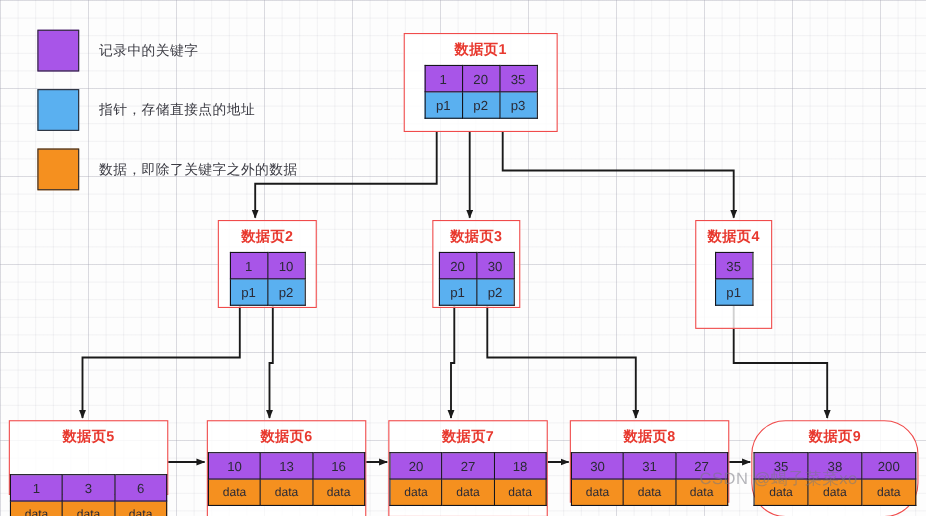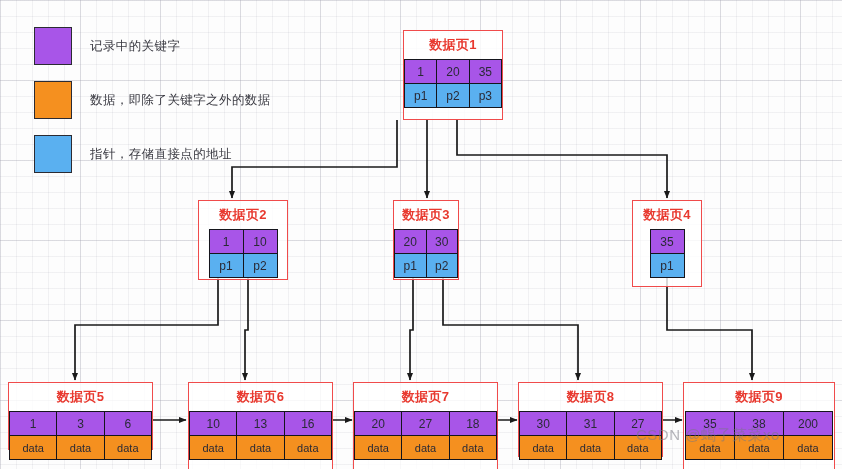--- a/index.html
+++ b/index.html
@@ -143,30 +143,30 @@
       <path d="M648,420 L682,420"></path>
     </g>
   </svg>
 
   <div class="legend">
     <div class="legend-row">
       <span class="legend-swatch" style="background:#a855e8"></span>
       <span class="legend-label">记录中的关键字</span>
     </div>
     <div class="legend-row">
+      <span class="legend-swatch" style="background:#5ab0f0"></span>
+      <span class="legend-label">指针，存储直接点的地址</span>
+    </div>
+    <div class="legend-row">
       <span class="legend-swatch" style="background:#f5901f"></span>
       <span class="legend-label">数据，即除了关键字之外的数据</span>
     </div>
-    <div class="legend-row">
-      <span class="legend-swatch" style="background:#5ab0f0"></span>
-      <span class="legend-label">指针，存储直接点的地址</span>
-    </div>
-  </div>
-
-  <div class="node" style="left:367px; top:30px; width:100px; height:90px;margin-left:36px;">
+  </div>
+
+  <div class="node" style="left:367px; top:30px; width:140px; height:90px;">
     <div class="node-title">数据页1</div>
     <table class="cells internal">
       <tbody>
           <tr>
         <td class="key">1</td>
         <td class="key">20</td>
         <td class="key">35</td>
       </tr>
       <tr>
         <td class="ptr">p1</td>
@@ -186,51 +186,51 @@
         <td class="key">10</td>
       </tr>
       <tr>
         <td class="ptr">p1</td>
         <td class="ptr">p2</td>
       </tr>
     </tbody>
       </table>
   </div>
 
-  <div class="node" style="left:393px; top:200px; width:66px; height:80px;">
+  <div class="node" style="left:393px; top:200px; width:80px; height:80px;">
     <div class="node-title">数据页3</div>
     <table class="cells internal">
       <tbody>
           <tr>
         <td class="key">20</td>
         <td class="key">30</td>
       </tr>
       <tr>
         <td class="ptr">p1</td>
         <td class="ptr">p2</td>
       </tr>
     </tbody>
       </table>
   </div>
 
-  <div class="node" style="left:632px; top:200px; width:70px; height:87px;">
+  <div class="node" style="left:632px; top:200px; width:70px; height:99px;">
     <div class="node-title">数据页4</div>
     <table class="cells internal">
       <tbody>
           <tr>
         <td class="key">35</td>
       </tr>
       <tr>
         <td class="ptr">p1</td>
       </tr>
     </tbody>
       </table>
   </div>
 
-  <div class="node" style="left:8px; top:382px; width:145px; height:68px;">
+  <div class="node" style="left:8px; top:382px; width:145px; height:68px;gap:20px;">
     <div class="node-title">数据页5</div>
     <table class="cells leaf">
       <tbody>
           <tr>
         <td class="key">1</td>
         <td class="key">3</td>
         <td class="key">6</td>
       </tr>
       <tr>
         <td class="data">data</td>
@@ -288,21 +288,21 @@
       </tr>
       <tr>
         <td class="data">data</td>
         <td class="data">data</td>
         <td class="data">data</td>
       </tr>
     </tbody>
       </table>
   </div>
 
-  <div class="node" style="left:683px; top:382px; width:152px; height:88px;">
+  <div class="node" style="left:683px; top:382px; width:152px; height:88px;border-radius:31px;">
     <div class="node-title">数据页9</div>
     <table class="cells leaf">
       <tbody>
           <tr>
         <td class="key">35</td>
         <td class="key">38</td>
         <td class="key">200</td>
       </tr>
       <tr>
         <td class="data">data</td>

